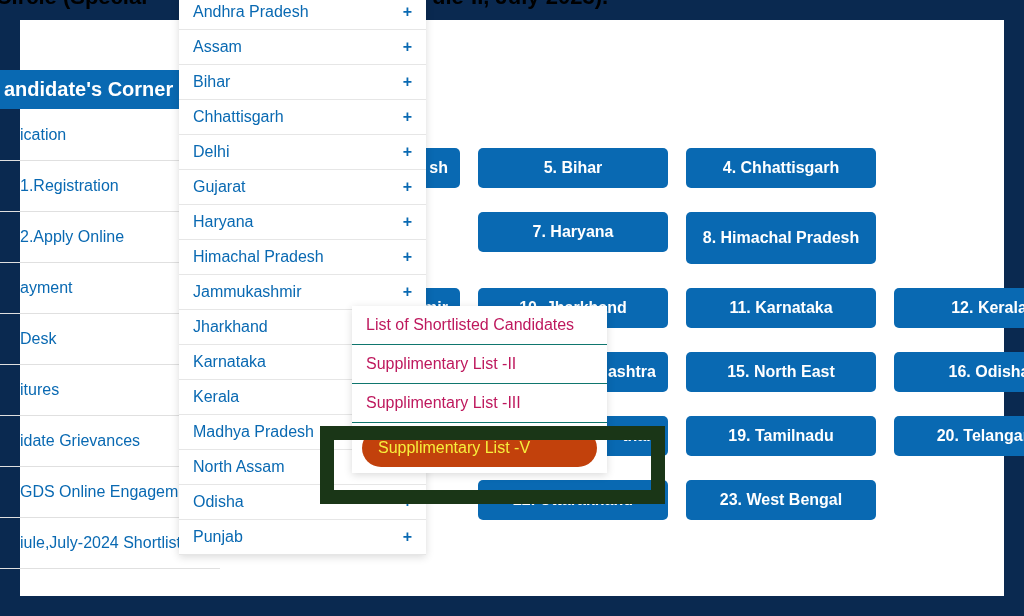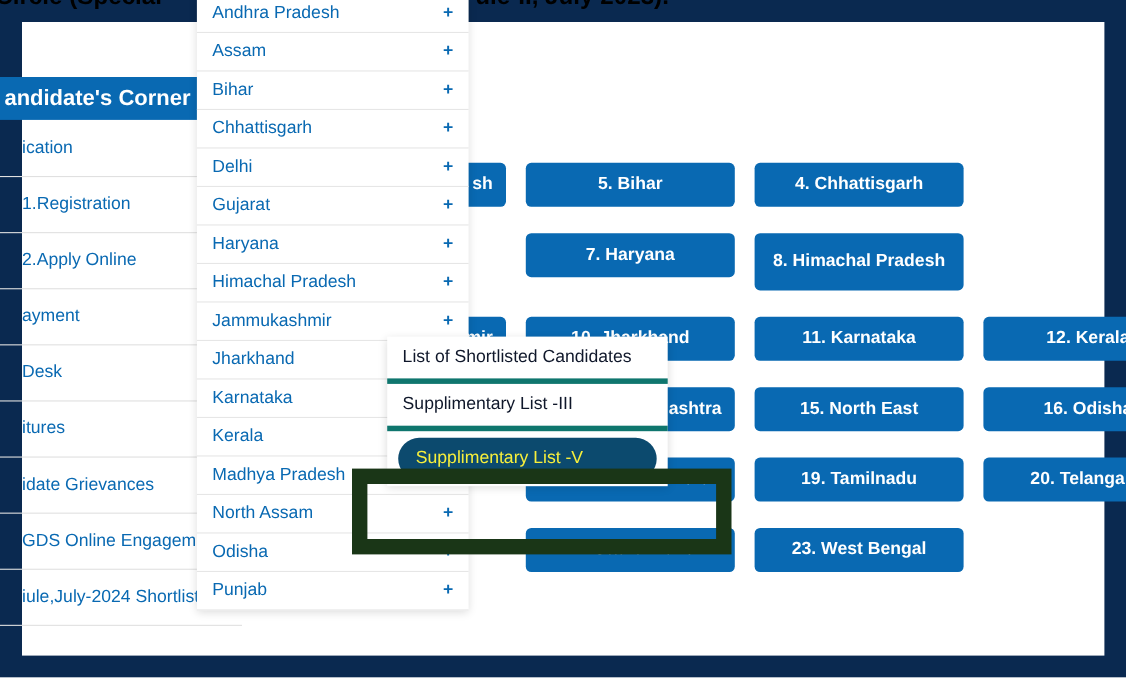--- a/index.html
+++ b/index.html
@@ -7,22 +7,22 @@
 .outer-border { position: absolute; top: 0; left: 0; right: 0; bottom: 0; border: 20px solid #0a2950; pointer-events: none; z-index: 0; }
 .content-layer { position: absolute; top: 0; left: 0; right: 0; bottom: 0; z-index: 1; }
 .page-title { position: absolute; top: -16px; left: -30px; font-weight: 700; font-size: 22px; color: #000; white-space: nowrap; }
 .corner-header { position: absolute; top: 70px; left: -10px; background: #0969b2; color: #fff; font-weight: 700; font-size: 20px; padding: 8px 14px; }
 .sidebar { position: absolute; top: 110px; left: -10px; width: 230px; }
 .sidebar-item { padding: 16px 10px 16px 30px; font-size: 16px; color: #0969b2; border-bottom: 1px solid #e0e0e0; cursor: pointer; }
 .dropdown-menu { position: absolute; top: -5px; left: 179px; width: 247px; background: #fff; box-shadow: 0 2px 8px rgba(0,0,0,0.15); z-index: 5; }
 .dropdown-item { display: flex; justify-content: space-between; align-items: center; padding: 8px 14px; font-size: 16px; color: #0969b2; border-bottom: 1px solid #e6e6e6; cursor: pointer; }
 .dropdown-item .plus { font-weight: 700; color: #0969b2; }
 .submenu { position: absolute; top: 306px; left: 352px; width: 255px; background: #fff; box-shadow: 0 2px 8px rgba(0,0,0,0.15); z-index: 6; }
-.submenu-item { padding: 10px 14px; font-size: 16px; color: #0f172a; border-bottom: 5px solid #0f766e; cursor: pointer; }
-.submenu-highlight { background: #0c4a6e; color: #f7ef3b; border-radius: 22px; margin: 6px 10px; padding: 10px 16px; font-size: 16px; }
+.submenu-item { padding: 10px 14px; font-size: 16px; color: #be185d; border-bottom: 1px solid #0f766e; cursor: pointer; }
+.submenu-highlight { background: #c2410c; color: #f7ef3b; border-radius: 22px; margin: 6px 10px; padding: 10px 16px; font-size: 16px; }
 .highlight-box { position: absolute; top: 426px; left: 320px; width: 345px; height: 78px; border: 14px solid #1a3617; z-index: 7; pointer-events: none; }
 .state-grid { position: absolute; top: 148px; left: 300px; right: -40px; z-index: 2; }
 .state-row { display: flex; gap: 18px; margin-bottom: 24px; }
 .state-btn { flex: 0 0 190px; height: 40px; background: #0969b2; color: #fff; font-weight: 700; font-size: 16px; border: none; border-radius: 5px; display: flex; align-items: center; justify-content: center; white-space: nowrap; cursor: pointer; }
 .state-btn.tall { height: 52px; flex-direction: column; line-height: 1.2; }
 </style>
 </head>
 <body>
 
 <div class="outer-border"></div>
@@ -146,19 +146,20 @@
         <span class="plus">+</span>
       </div>
   <div class="dropdown-item">
         <span>Punjab</span>
         <span class="plus">+</span>
       </div>
 </div>
 
 <div class="submenu">
   <div class="submenu-item">List of Shortlisted Candidates</div>
+  <div class="submenu-item">Supplimentary List -II</div>
   <div class="submenu-item">Supplimentary List -III</div>
   <div class="submenu-highlight">Supplimentary List -V</div>
 </div>
 
 <div class="highlight-box"></div>
 
 </div>
 
 </body></html>

